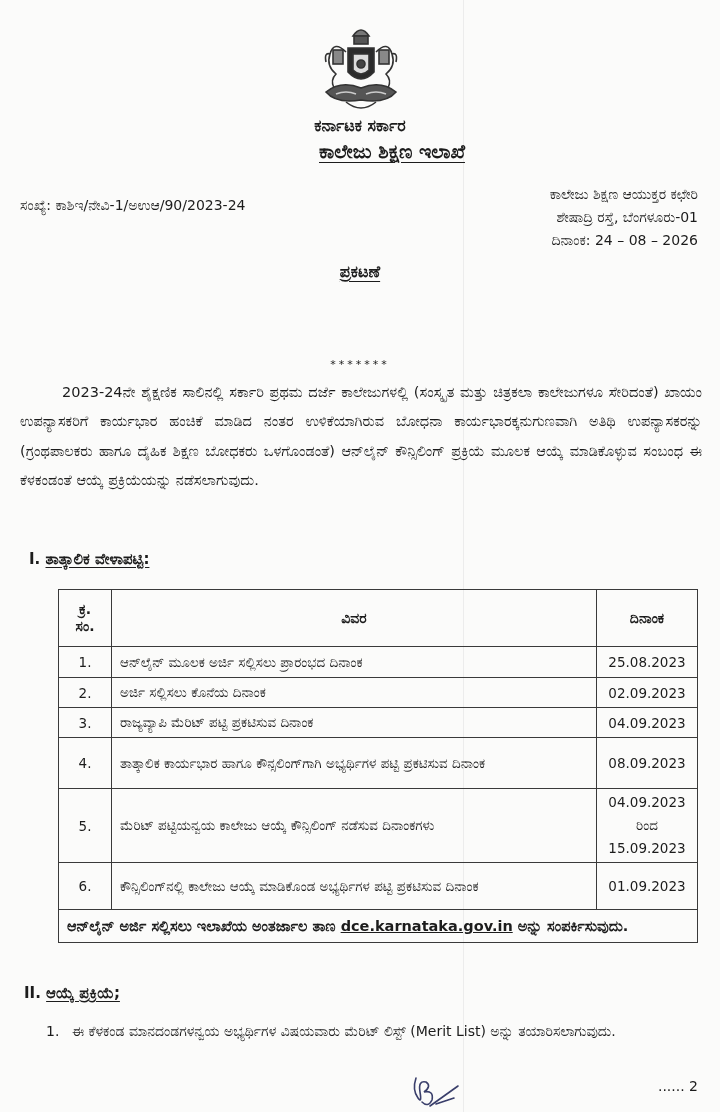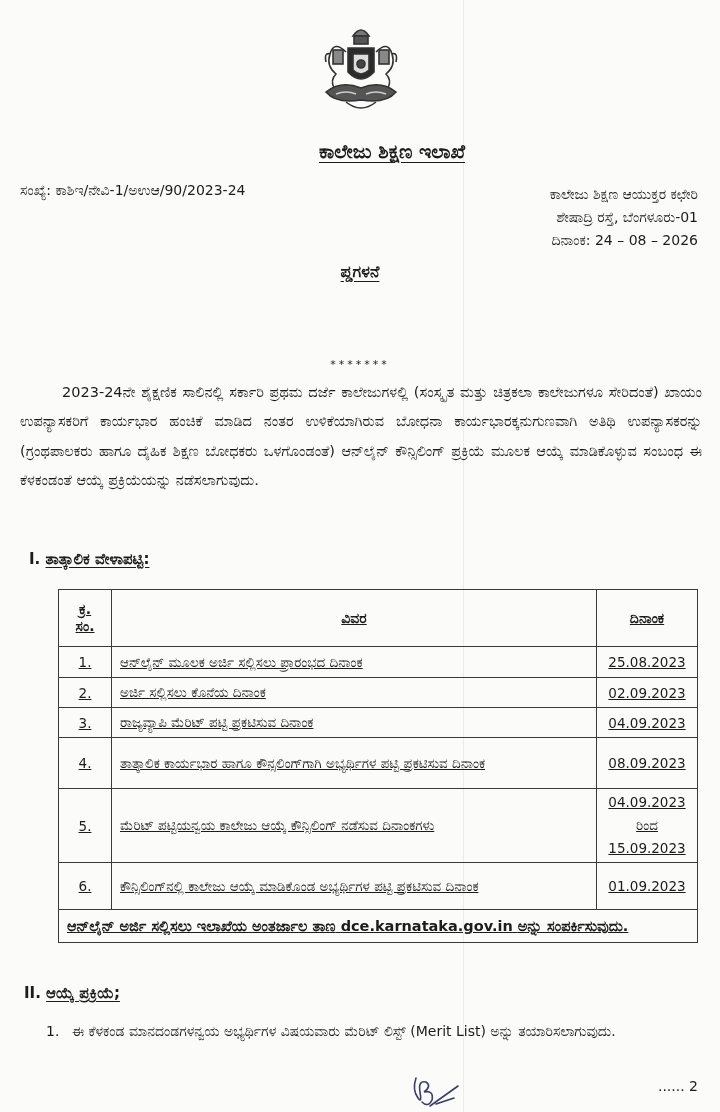--- a/index.html
+++ b/index.html
@@ -12,42 +12,42 @@
   }
   .page { position: absolute; left: 0; top: 0; width: 720px; height: 1112px; }
   .fold { position: absolute; left: 463px; top: 0; width: 1px; height: 1112px; background: #ececec; }
 
   .emblem { position: absolute; left: 316px; top: 22px; width: 90px; height: 100px; }
 
   .gov-title { position: absolute; left: 0; width: 720px; text-align: center; top: 116px; font-size: 16px; font-weight: bold; }
   .dept-title { position: absolute; left: 0; width: 720px; text-align: center; top: 140px; font-size: 19px; font-weight: bold; padding-left: 32px; }
   .dept-title span { text-decoration: underline; text-underline-offset: 4px; }
 
-  .ref-no { position: absolute; left: 20px; top: 182px; font-size: 14px; }
+  .ref-no { position: absolute; left: 20px; top: 197px; font-size: 14px; }
   .office { position: absolute; right: 22px; top: 183px; font-size: 14px; text-align: right; line-height: 23px; }
 
   .notice-title { position: absolute; left: 0; width: 720px; text-align: center; top: 262px; font-size: 16px; font-weight: bold; }
   .notice-title span { text-decoration: underline; text-underline-offset: 4px; }
 
   .subject { position: absolute; left: 20px; top: 296px; width: 690px; font-size: 15px; font-weight: bold; line-height: 25px; }
   .subject .lbl { display: inline-block; }
   .subject .cont { display: block; padding-left: 73px; }
 
   .stars { position: absolute; left: 0; width: 720px; text-align: center; top: 358px; font-size: 11px; letter-spacing: 3px; }
 
   .para { position: absolute; left: 20px; top: 378px; width: 682px; font-size: 14.5px; line-height: 29.3px; text-align: justify; text-indent: 42px; }
 
   .sec-head { position: absolute; font-size: 15px; font-weight: bold; }
   .sec-head .u { text-decoration: underline; text-underline-offset: 3px; }
   .sec1 { left: 29px; top: 550px; }
   .sec2 { left: 24px; top: 984px; }
 
   table.sched {
     position: absolute; left: 58px; top: 589px; width: 640px;
-    border-collapse: collapse; font-size: 13.5px; text-decoration: underline;
+    border-collapse: collapse; font-size: 13.5px;
   }
   table.sched td, table.sched th { border: 1.5px solid #3a3a3a; padding: 2px 8px; vertical-align: middle; }
   table.sched th { font-weight: bold; font-size: 14px; height: 52px; }
   table.sched .c1 { width: 36px; text-align: center; }
   table.sched .c3 { width: 84px; text-align: center; }
   table.sched td.desc { text-align: justify; line-height: 21px; }
   table.sched td.foot { font-weight: bold; font-size: 14.5px; line-height: 22px; text-align: justify; padding: 5px 8px; }
   .link { text-decoration: underline; }
   .r1 td { height: 26px; } .r2 td { height: 25px; } .r3 td { height: 25px; }
   .r4 td { height: 46px; } .r5 td { height: 69px; } .r6 td { height: 42px; }
@@ -81,30 +81,31 @@
 
       <path d="M60 30 Q72 18 76 32 Q80 44 70 52 Q76 58 72 66 M76 32 Q82 30 80 40"></path>
       <rect x="63" y="28" width="10" height="14" fill="#888"></rect>
 
       <path d="M10 70 Q25 58 45 66 Q65 58 80 70 Q70 82 45 78 Q20 82 10 70 Z" fill="#555"></path>
       <path d="M20 72 Q30 68 40 72 M50 72 Q60 68 70 72" stroke="#ccc"></path>
       <path d="M30 80 Q45 92 60 80"></path>
     </g>
   </svg>
 
+  <div class="gov-title">ಕರ್ನಾಟಕ ಸರ್ಕಾರ</div>
   <div class="dept-title"><span>ಕಾಲೇಜು ಶಿಕ್ಷಣ ಇಲಾಖೆ</span></div>
 
   <div class="ref-no">ಸಂಖ್ಯೆ: ಕಾಶಿಇ/ನೇವಿ-1/ಅಉಆ/90/2023-24</div>
   <div class="office">
     <div>ಕಾಲೇಜು ಶಿಕ್ಷಣ ಆಯುಕ್ತರ ಕಛೇರಿ</div>
     <div>ಶೇಷಾದ್ರಿ ರಸ್ತೆ, ಬೆಂಗಳೂರು-01</div>
     <div>ದಿನಾಂಕ: 24 – 08 – 2026</div>
   </div>
 
-  <div class="notice-title"><span>ಪ್ಡಗಳನೆ</span></div>
+  <div class="notice-title"><span>ಪ್ರಕಟಣೆ</span></div>
 
 
   <div class="stars">*******</div>
 
   <div class="para">2023-24ನೇ ಶೈಕ್ಷಣಿಕ ಸಾಲಿನಲ್ಲಿ ಸರ್ಕಾರಿ ಪ್ರಥಮ ದರ್ಜೆ ಕಾಲೇಜುಗಳಲ್ಲಿ (ಸಂಸ್ಕೃತ ಮತ್ತು ಚಿತ್ರಕಲಾ ಕಾಲೇಜುಗಳೂ ಸೇರಿದಂತೆ) ಖಾಯಂ ಉಪನ್ಯಾಸಕರಿಗೆ ಕಾರ್ಯಭಾರ ಹಂಚಿಕೆ ಮಾಡಿದ ನಂತರ ಉಳಿಕೆಯಾಗಿರುವ ಬೋಧನಾ ಕಾರ್ಯಭಾರಕ್ಕನುಗುಣವಾಗಿ ಅತಿಥಿ ಉಪನ್ಯಾಸಕರನ್ನು (ಗ್ರಂಥಪಾಲಕರು ಹಾಗೂ ದೈಹಿಕ ಶಿಕ್ಷಣ ಬೋಧಕರು ಒಳಗೊಂಡಂತೆ) ಆನ್‌ಲೈನ್ ಕೌನ್ಸಿಲಿಂಗ್ ಪ್ರಕ್ರಿಯೆ ಮೂಲಕ ಆಯ್ಕೆ ಮಾಡಿಕೊಳ್ಳುವ ಸಂಬಂಧ ಈ ಕೆಳಕಂಡಂತೆ ಆಯ್ಕೆ ಪ್ರಕ್ರಿಯೆಯನ್ನು ನಡೆಸಲಾಗುವುದು.</div>
 
   <div class="sec-head sec1">
     <span>I.</span>
     <span class="u">ತಾತ್ಕಾಲಿಕ ವೇಳಾಪಟ್ಟಿ:</span>
   </div>

